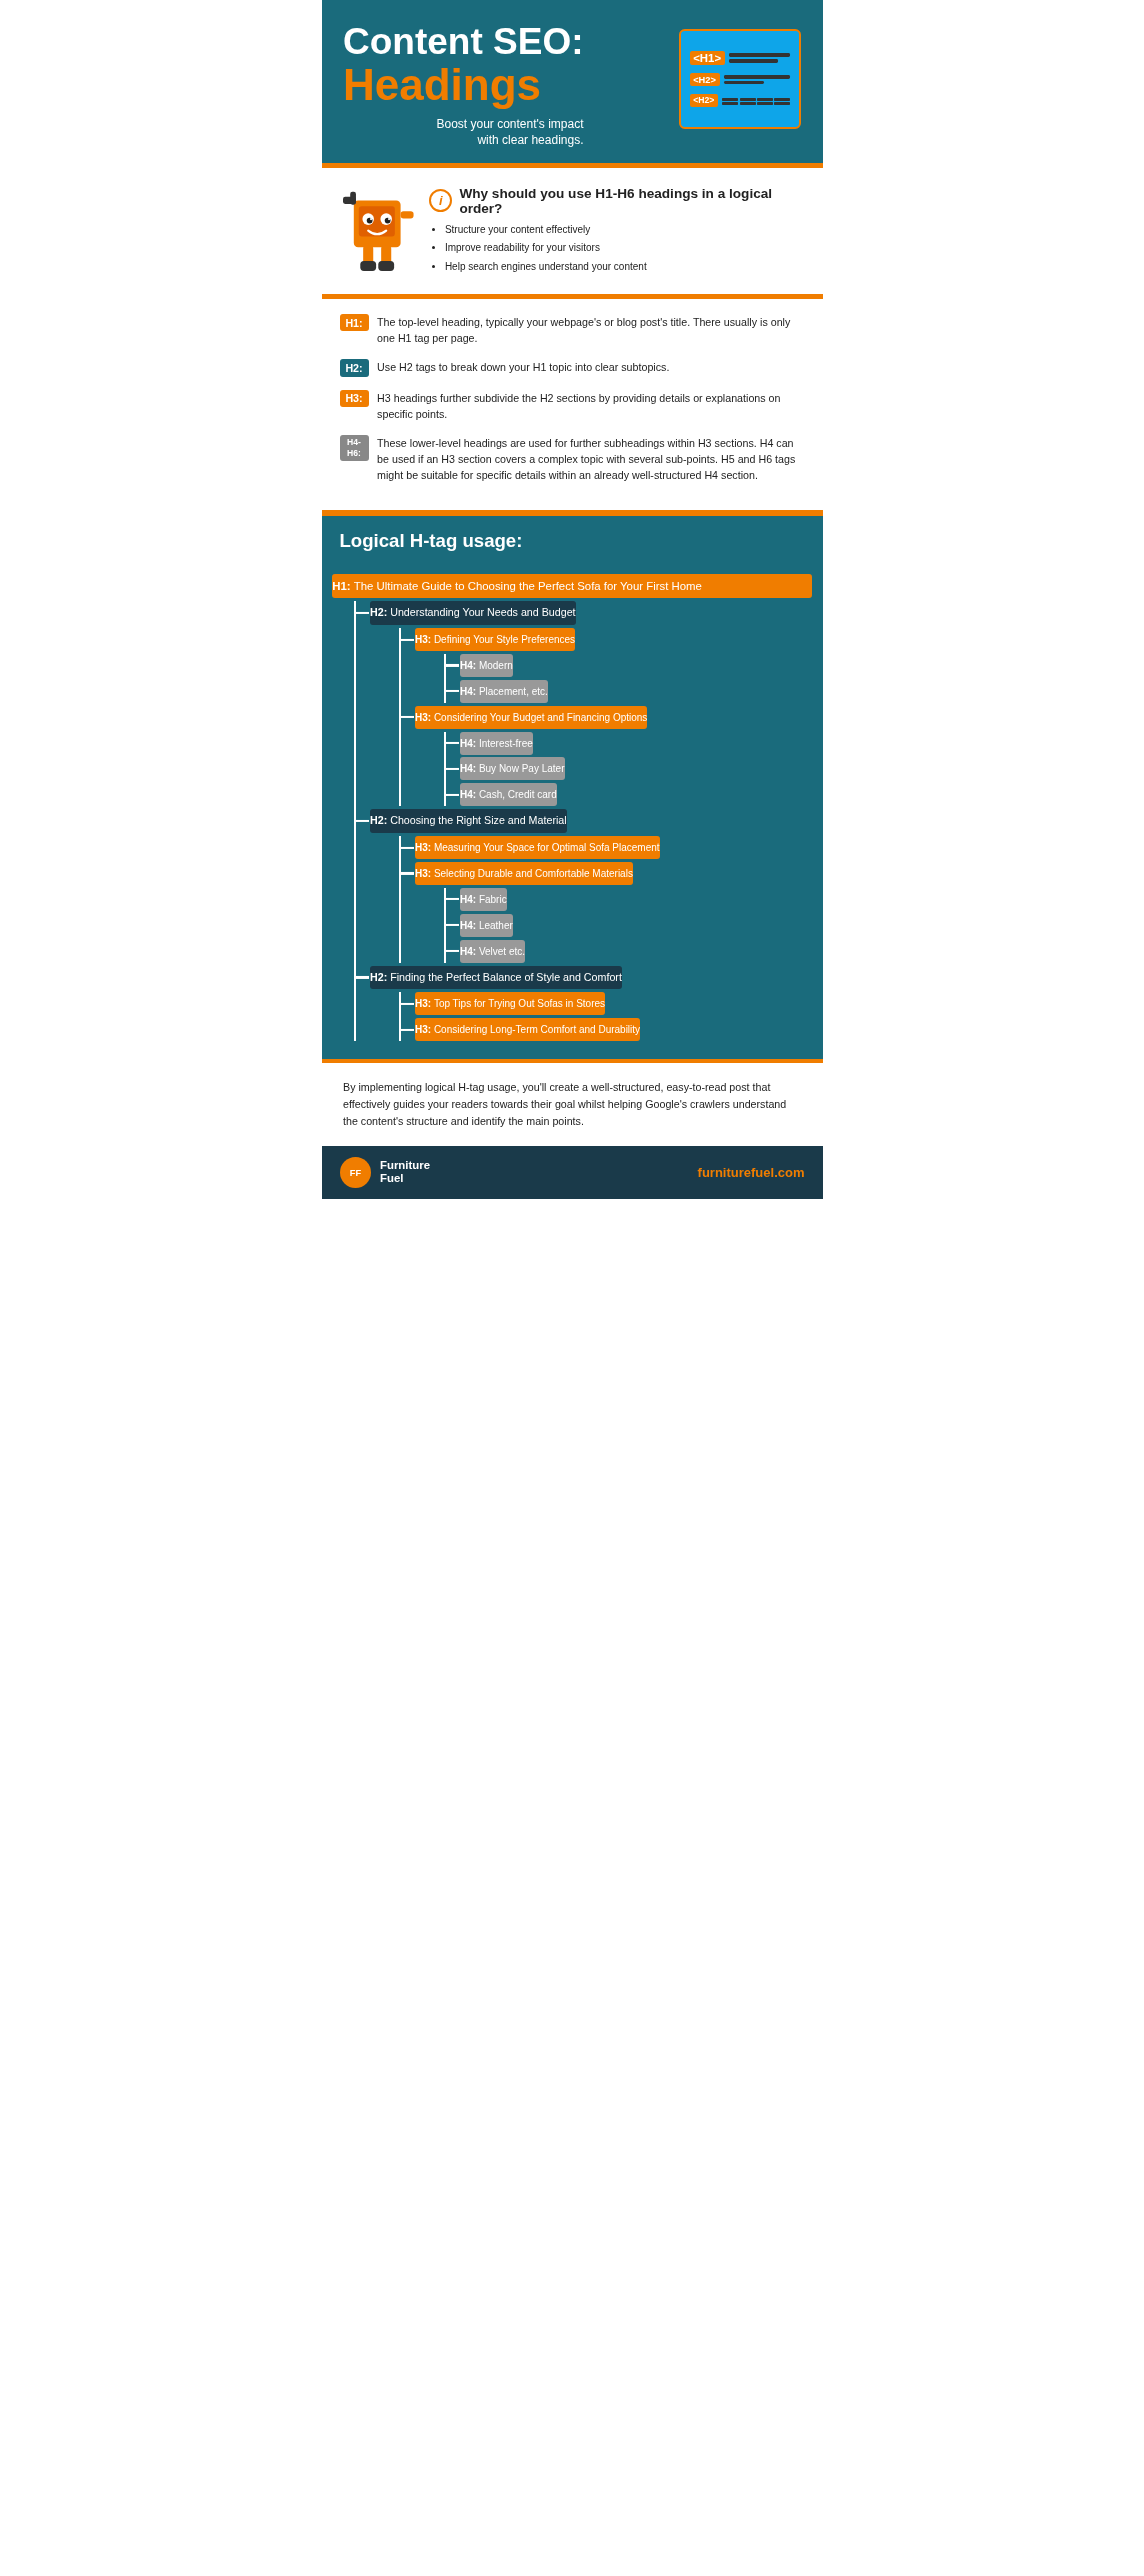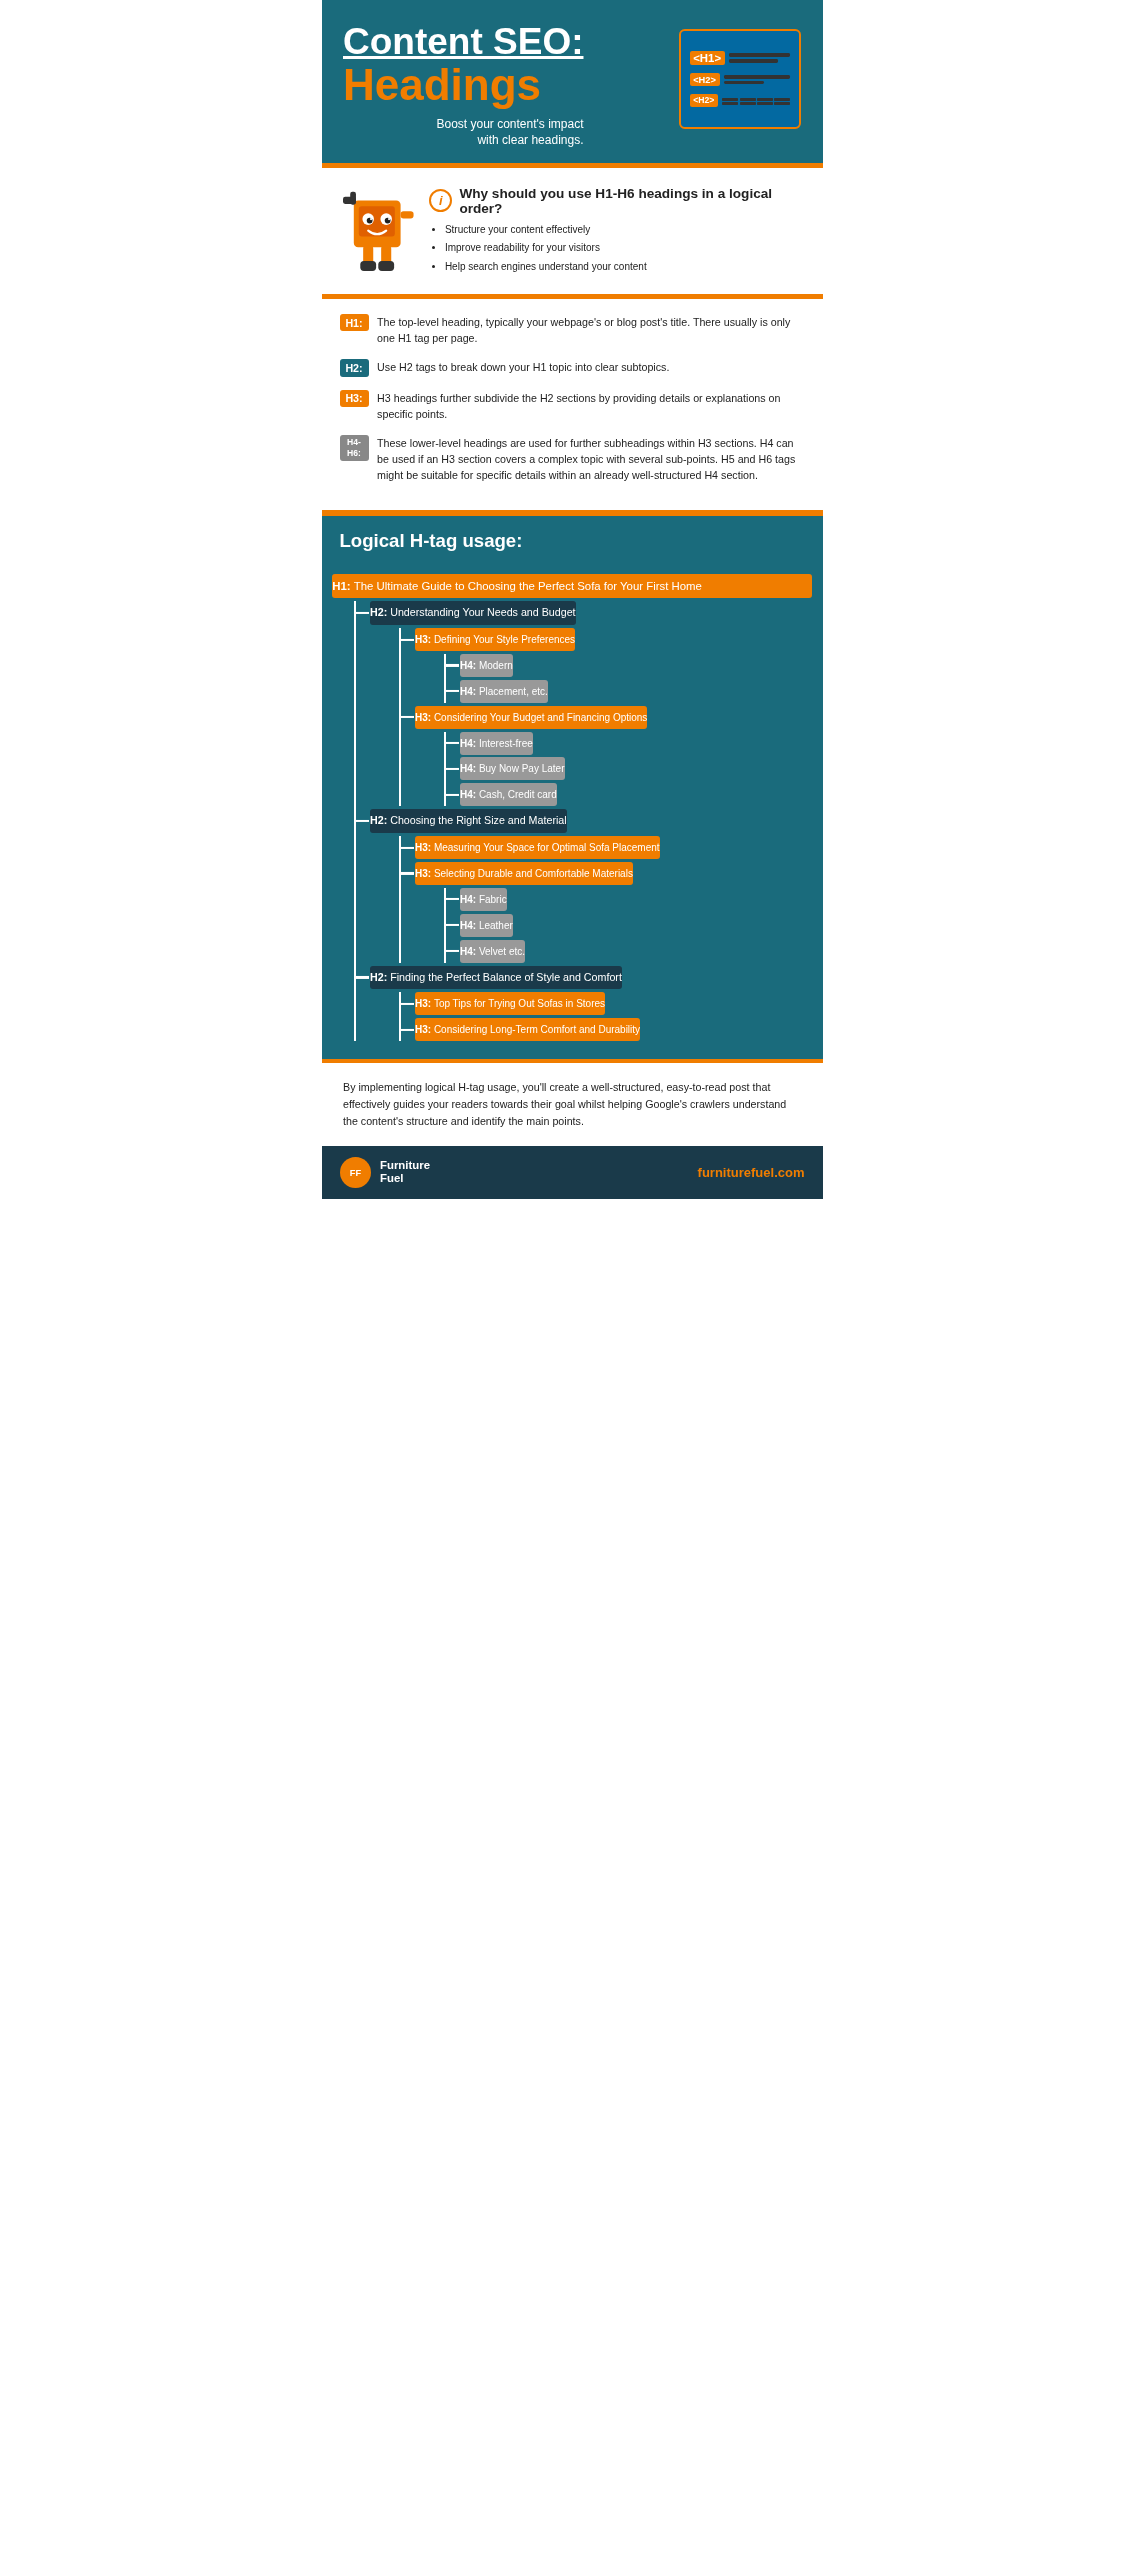--- a/index.html
+++ b/index.html
@@ -17,37 +17,36 @@
       display: flex;
       justify-content: space-between;
       align-items: flex-start;
     }
     .header-left {}
     .header-title-line1 {
       color: #fff;
       font-size: 37px;
       font-weight: 900;
       line-height: 1.1;
-      text-decoration: underline;
     }
     .header-title-line2 {
       color: #f07d00;
       font-size: 44px;
       font-weight: 900;
       line-height: 1.05;
     }
     .header-subtitle {
       color: #fff;
       font-size: 12px;
       margin-top: 7.2px;
       line-height: 1.4;
       text-align: right;
     }
     .header-icon {
-      background: #0369a1;
+      background: #0ea5e9;
       border: 2.9px solid #f07d00;
       border-radius: 5.7px;
       width: 122px;
       height: 100px;
       display: flex;
       flex-direction: column;
       justify-content: center;
       align-items: flex-start;
       padding: 7.2px 8.6px;
       flex-shrink: 0;

